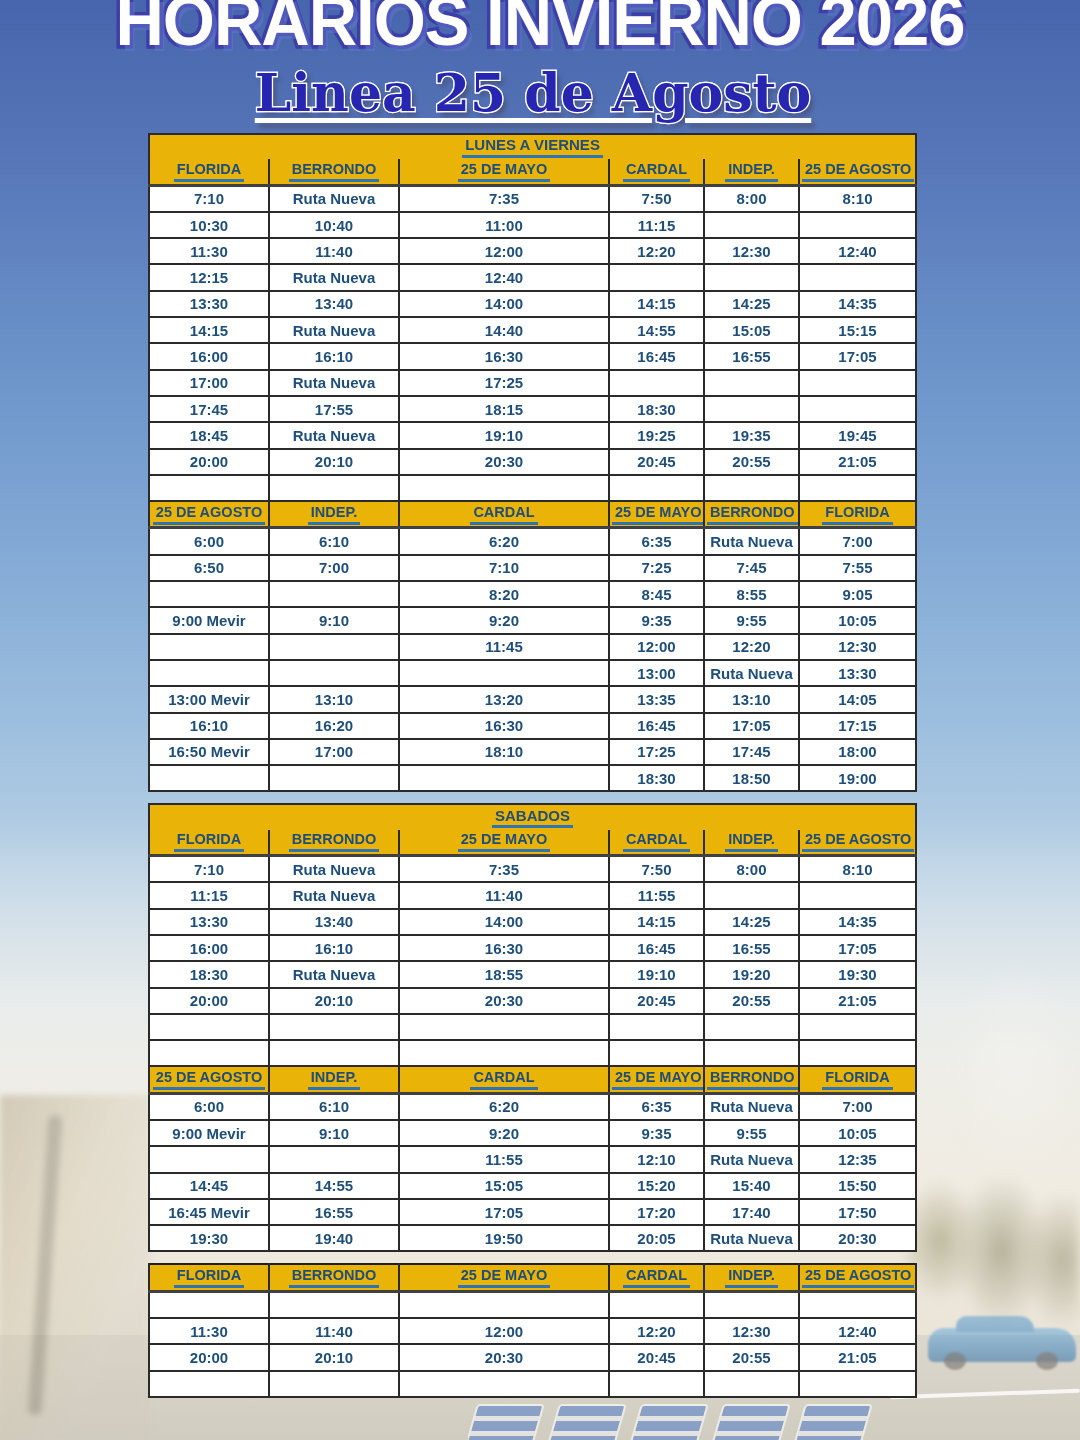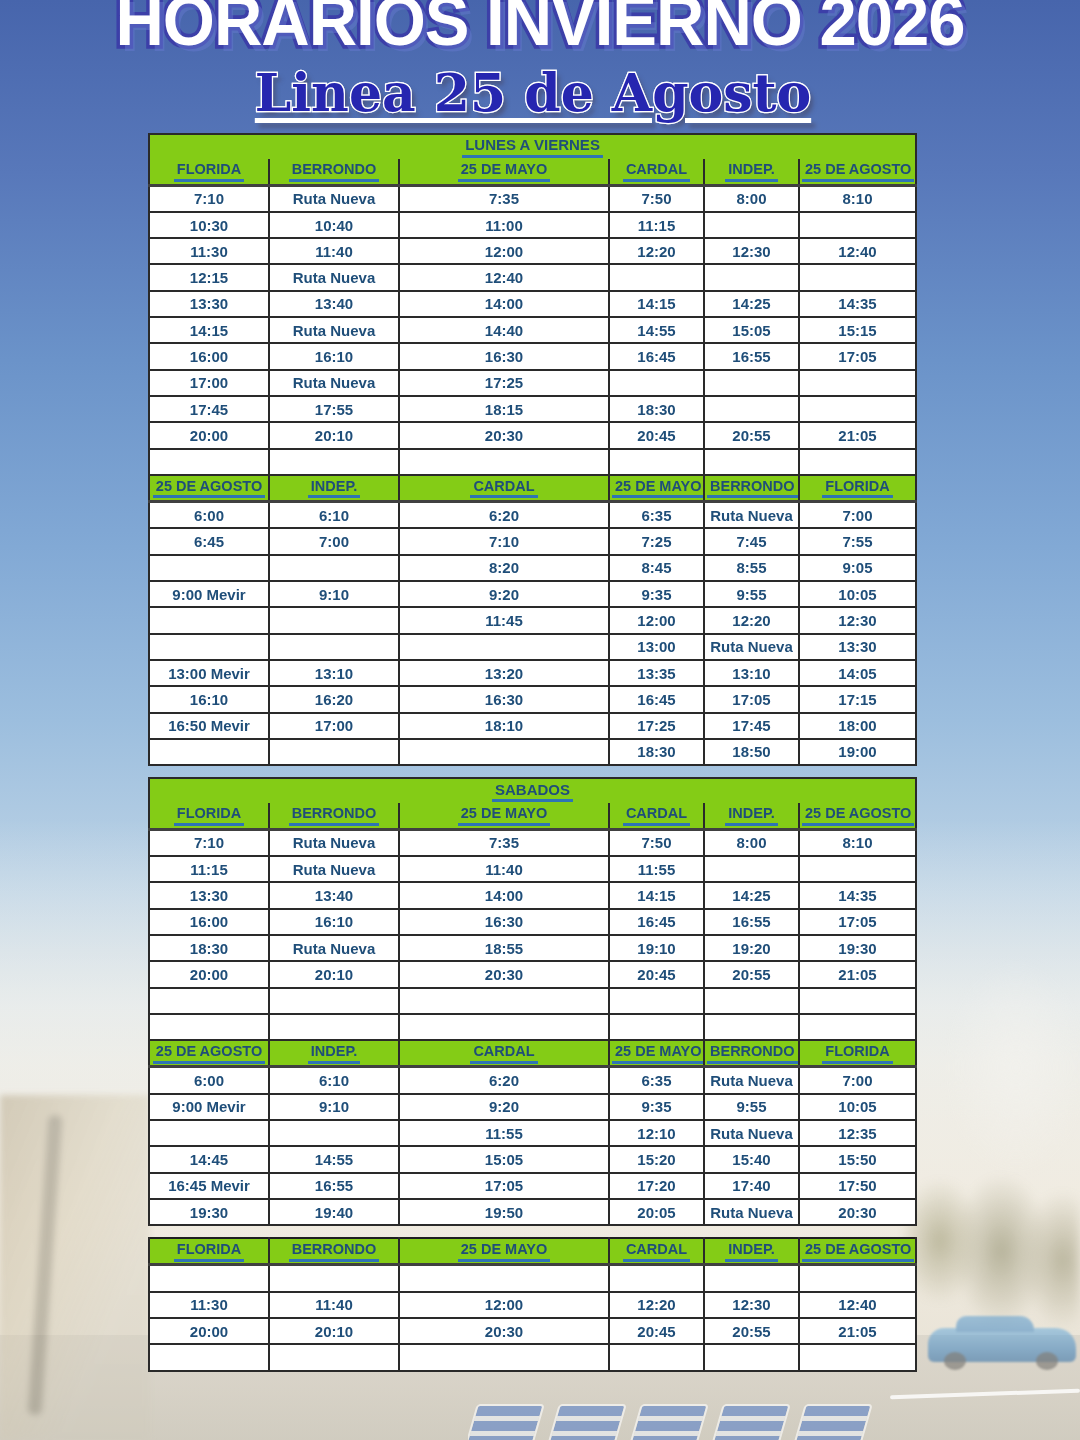--- a/index.html
+++ b/index.html
@@ -52,21 +52,21 @@
     color:#2626b0;-webkit-text-stroke:2.5px #ffffff;paint-order:stroke fill;
     text-decoration:underline;text-decoration-thickness:5px;text-underline-offset:7px;
     text-shadow:4px 5px 4px rgba(70,70,100,.55);}
   
   #schedule{position:absolute;left:148px;top:133px;width:767px;}
   table.sched{border-collapse:collapse;table-layout:fixed;width:767px;margin:0 0 11px 0;
     background:#ffffff;border:2px solid #1f1f1f;}
   table.sched td{border:2px solid #2a2a2a;height:24.3px;padding:0 2px;
     text-align:center;vertical-align:middle;overflow:hidden;white-space:nowrap;
     font-weight:bold;font-size:15px;color:#1f4e79;}
-  tr.band td{background:#84cc16;}
+  tr.band td{background:#eab308;}
   tr.section-title td{border-bottom:none;font-size:15px;}
   tr.col-headers td{border-top:none;border-bottom:3px solid #404040;font-size:14.5px;}
   span.u{border-bottom:3px solid #2e74b5;padding:0 3px 1px;display:inline-block;line-height:1.1;}
 </style>
 </head>
 <body>
 
 <div class="haze"></div>
 <div class="trees"></div>
 <div class="road"></div>
@@ -176,20 +176,28 @@
         </tr>
         <tr>
           <td>17:45</td>
           <td>17:55</td>
           <td>18:15</td>
           <td>18:30</td>
           <td></td>
           <td></td>
         </tr>
         <tr>
+          <td>18:45</td>
+          <td>Ruta Nueva</td>
+          <td>19:10</td>
+          <td>19:25</td>
+          <td>19:35</td>
+          <td>19:45</td>
+        </tr>
+        <tr>
           <td>20:00</td>
           <td>20:10</td>
           <td>20:30</td>
           <td>20:45</td>
           <td>20:55</td>
           <td>21:05</td>
         </tr>
         <tr>
           <td></td>
           <td></td>
@@ -208,21 +216,21 @@
         </tr>
         <tr>
           <td>6:00</td>
           <td>6:10</td>
           <td>6:20</td>
           <td>6:35</td>
           <td>Ruta Nueva</td>
           <td>7:00</td>
         </tr>
         <tr>
-          <td>6:45</td>
+          <td>6:50</td>
           <td>7:00</td>
           <td>7:10</td>
           <td>7:25</td>
           <td>7:45</td>
           <td>7:55</td>
         </tr>
         <tr>
           <td></td>
           <td></td>
           <td>8:20</td>

